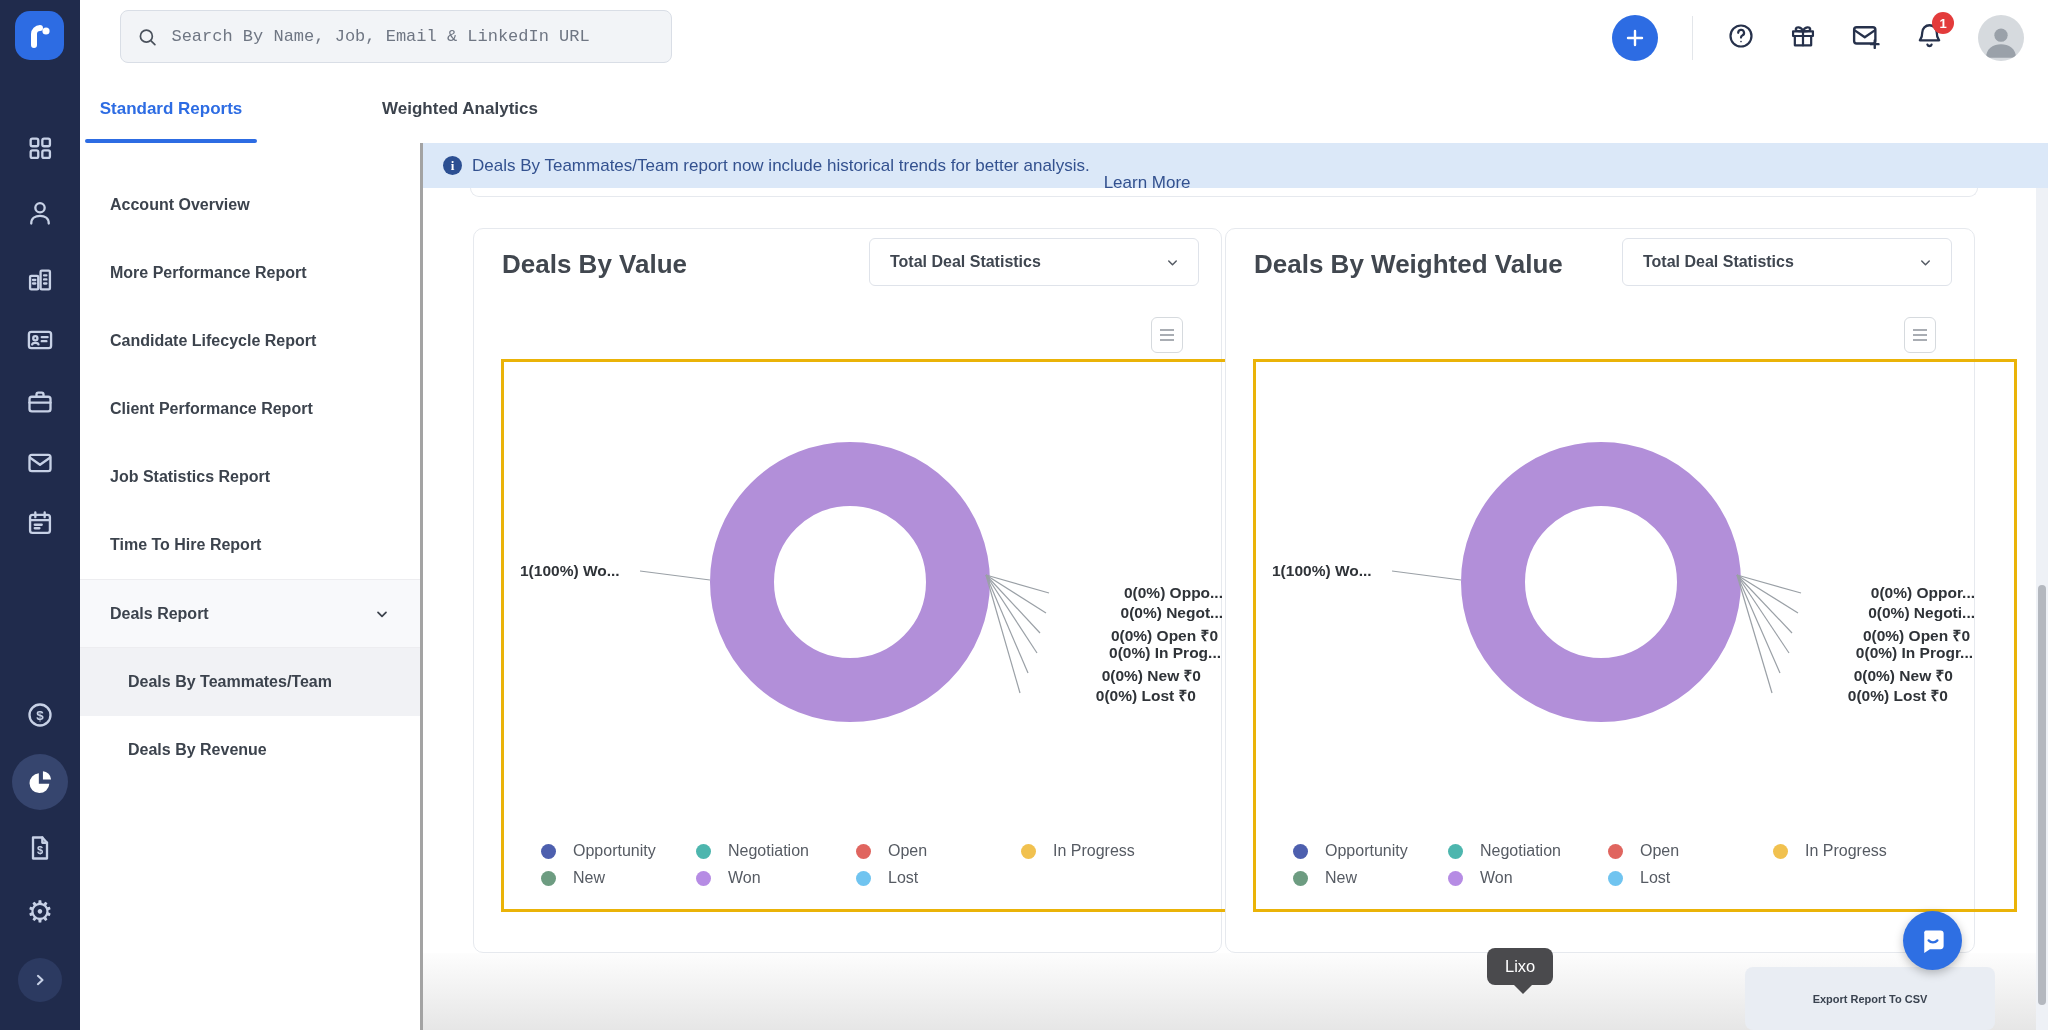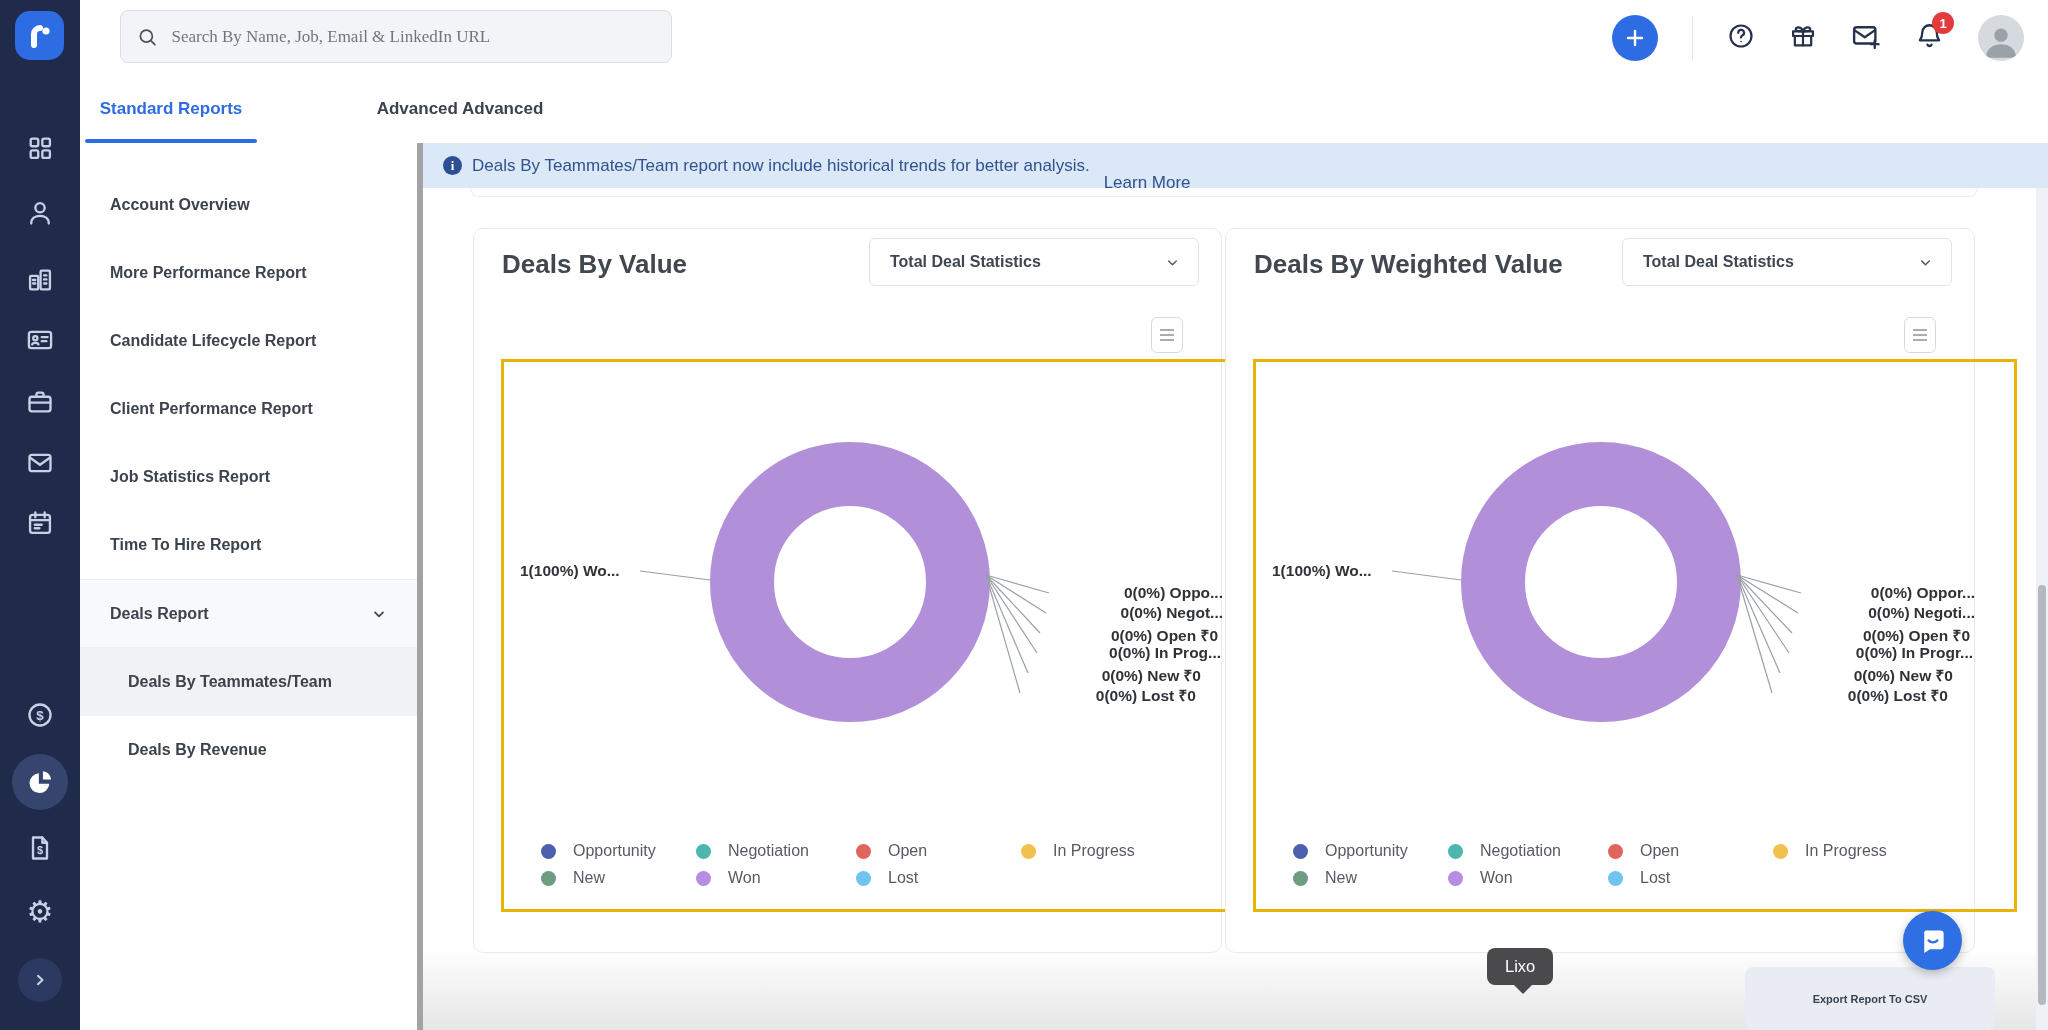--- a/index.html
+++ b/index.html
@@ -13,38 +13,38 @@
   .rail-active-circle{position:absolute;left:12px;width:56px;height:56px;border-radius:50%;background:#36456e;
     display:flex;align-items:center;justify-content:center;color:#fff;}
   .rail-chev{position:absolute;left:18px;width:44px;height:44px;border-radius:50%;background:#2c3a61;
     display:flex;align-items:center;justify-content:center;color:#c7d1e6;}
   .gear-glyph{font-size:30px;line-height:28px;}
   
   .topbar{position:absolute;left:80px;top:0;width:1968px;height:75px;background:#fff;border-bottom:1px solid #e8eaee;}
   .search{position:absolute;left:40px;top:10px;width:552px;height:53px;background:#f2f4f7;border:1px solid #d9dee6;
     border-radius:8px;display:flex;align-items:center;padding:0 16px;box-sizing:border-box;gap:12px;color:#565d68;}
   .search input{border:none;outline:none;background:transparent;font-size:17px;color:#3c434d;width:100%;
-    font-family:Liberation Serif, serif;}
+    font-family:Liberation Mono, monospace;}
   .search input::placeholder{color:#6f7683;}
   .tb-right{position:absolute;right:24px;top:0;height:75px;display:flex;align-items:center;gap:34px;color:#26314b;}
   .plus-btn{width:46px;height:46px;border-radius:50%;background:#2d6ce3;color:#fff;display:flex;align-items:center;
     justify-content:center;}
   .tb-div{width:1px;height:44px;background:#e3e6ea;}
   .bell-wrap{position:relative;}
   .badge{position:absolute;top:-9px;right:-10px;min-width:22px;height:22px;border-radius:11px;background:#e33b3b;
     color:#fff;font-size:13px;font-weight:bold;display:flex;align-items:center;justify-content:center;padding:0 4px;box-sizing:border-box;}
   .avatar{width:46px;height:46px;border-radius:50%;background:#d6dade;overflow:hidden;display:flex;align-items:flex-end;justify-content:center;}
   
   .tabsrow{position:absolute;left:80px;top:75px;width:1968px;height:68px;background:#fff;}
   .tab{position:absolute;top:0;height:68px;display:flex;align-items:center;justify-content:center;
     font-size:17px;font-weight:bold;color:#3c434d;cursor:pointer;}
   .tab.active{color:#2d6ce3;}
   .tab.active .underline{position:absolute;left:0;bottom:0;width:100%;height:4px;background:#2d6ce3;border-radius:3px;}
   
-  .nav{position:absolute;left:80px;top:143px;width:343px;height:887px;background:#fff;border-right:6px solid #a3a3a3;
+  .nav{position:absolute;left:80px;top:143px;width:343px;height:887px;background:#fff;border-right:3px solid #a3a3a3;
     box-sizing:border-box;padding-top:28px;}
   .nav-item{height:68px;display:flex;align-items:center;padding-left:30px;font-size:16px;font-weight:600;color:#3c434d;cursor:pointer;}
   .nav-deals{height:67px;display:flex;align-items:center;justify-content:space-between;padding:0 30px;
     background:#f8f9fb;border-top:1px solid #ededf0;border-bottom:1px solid #ededf0;font-size:16px;font-weight:600;color:#3c434d;cursor:pointer;}
   .nav-sub{height:68px;display:flex;align-items:center;padding-left:48px;font-size:16px;font-weight:600;color:#3c434d;cursor:pointer;}
   .nav-sub.selected{background:#f1f2f5;}
   
   .banner{position:absolute;left:423px;top:143px;width:1625px;height:45px;background:#dbe8f8;display:flex;
     align-items:center;padding-left:20px;box-sizing:border-box;gap:10px;}
   .info-dot{width:19px;height:19px;border-radius:50%;background:#2c4f92;color:#fff;font-size:13px;font-weight:bold;
@@ -227,21 +227,21 @@
       </div>
     </div>
   </div>
 
   <div class="tabsrow">
     <div class="tab active" style="left:5px;width:172px;">
       <span>Standard Reports</span>
       <div class="underline"></div>
     </div>
     <div class="tab" style="left:280px;width:200px;">
-      <span>Advanced Advanced</span>
+      <span>Weighted Analytics</span>
     </div>
   </div>
 
   <div class="nav">
     <div class="nav-item">Account Overview</div>
     <div class="nav-item">More Performance Report</div>
     <div class="nav-item">Candidate Lifecycle Report</div>
     <div class="nav-item">Client Performance Report</div>
     <div class="nav-item">Job Statistics Report</div>
     <div class="nav-item">Time To Hire Report</div>

